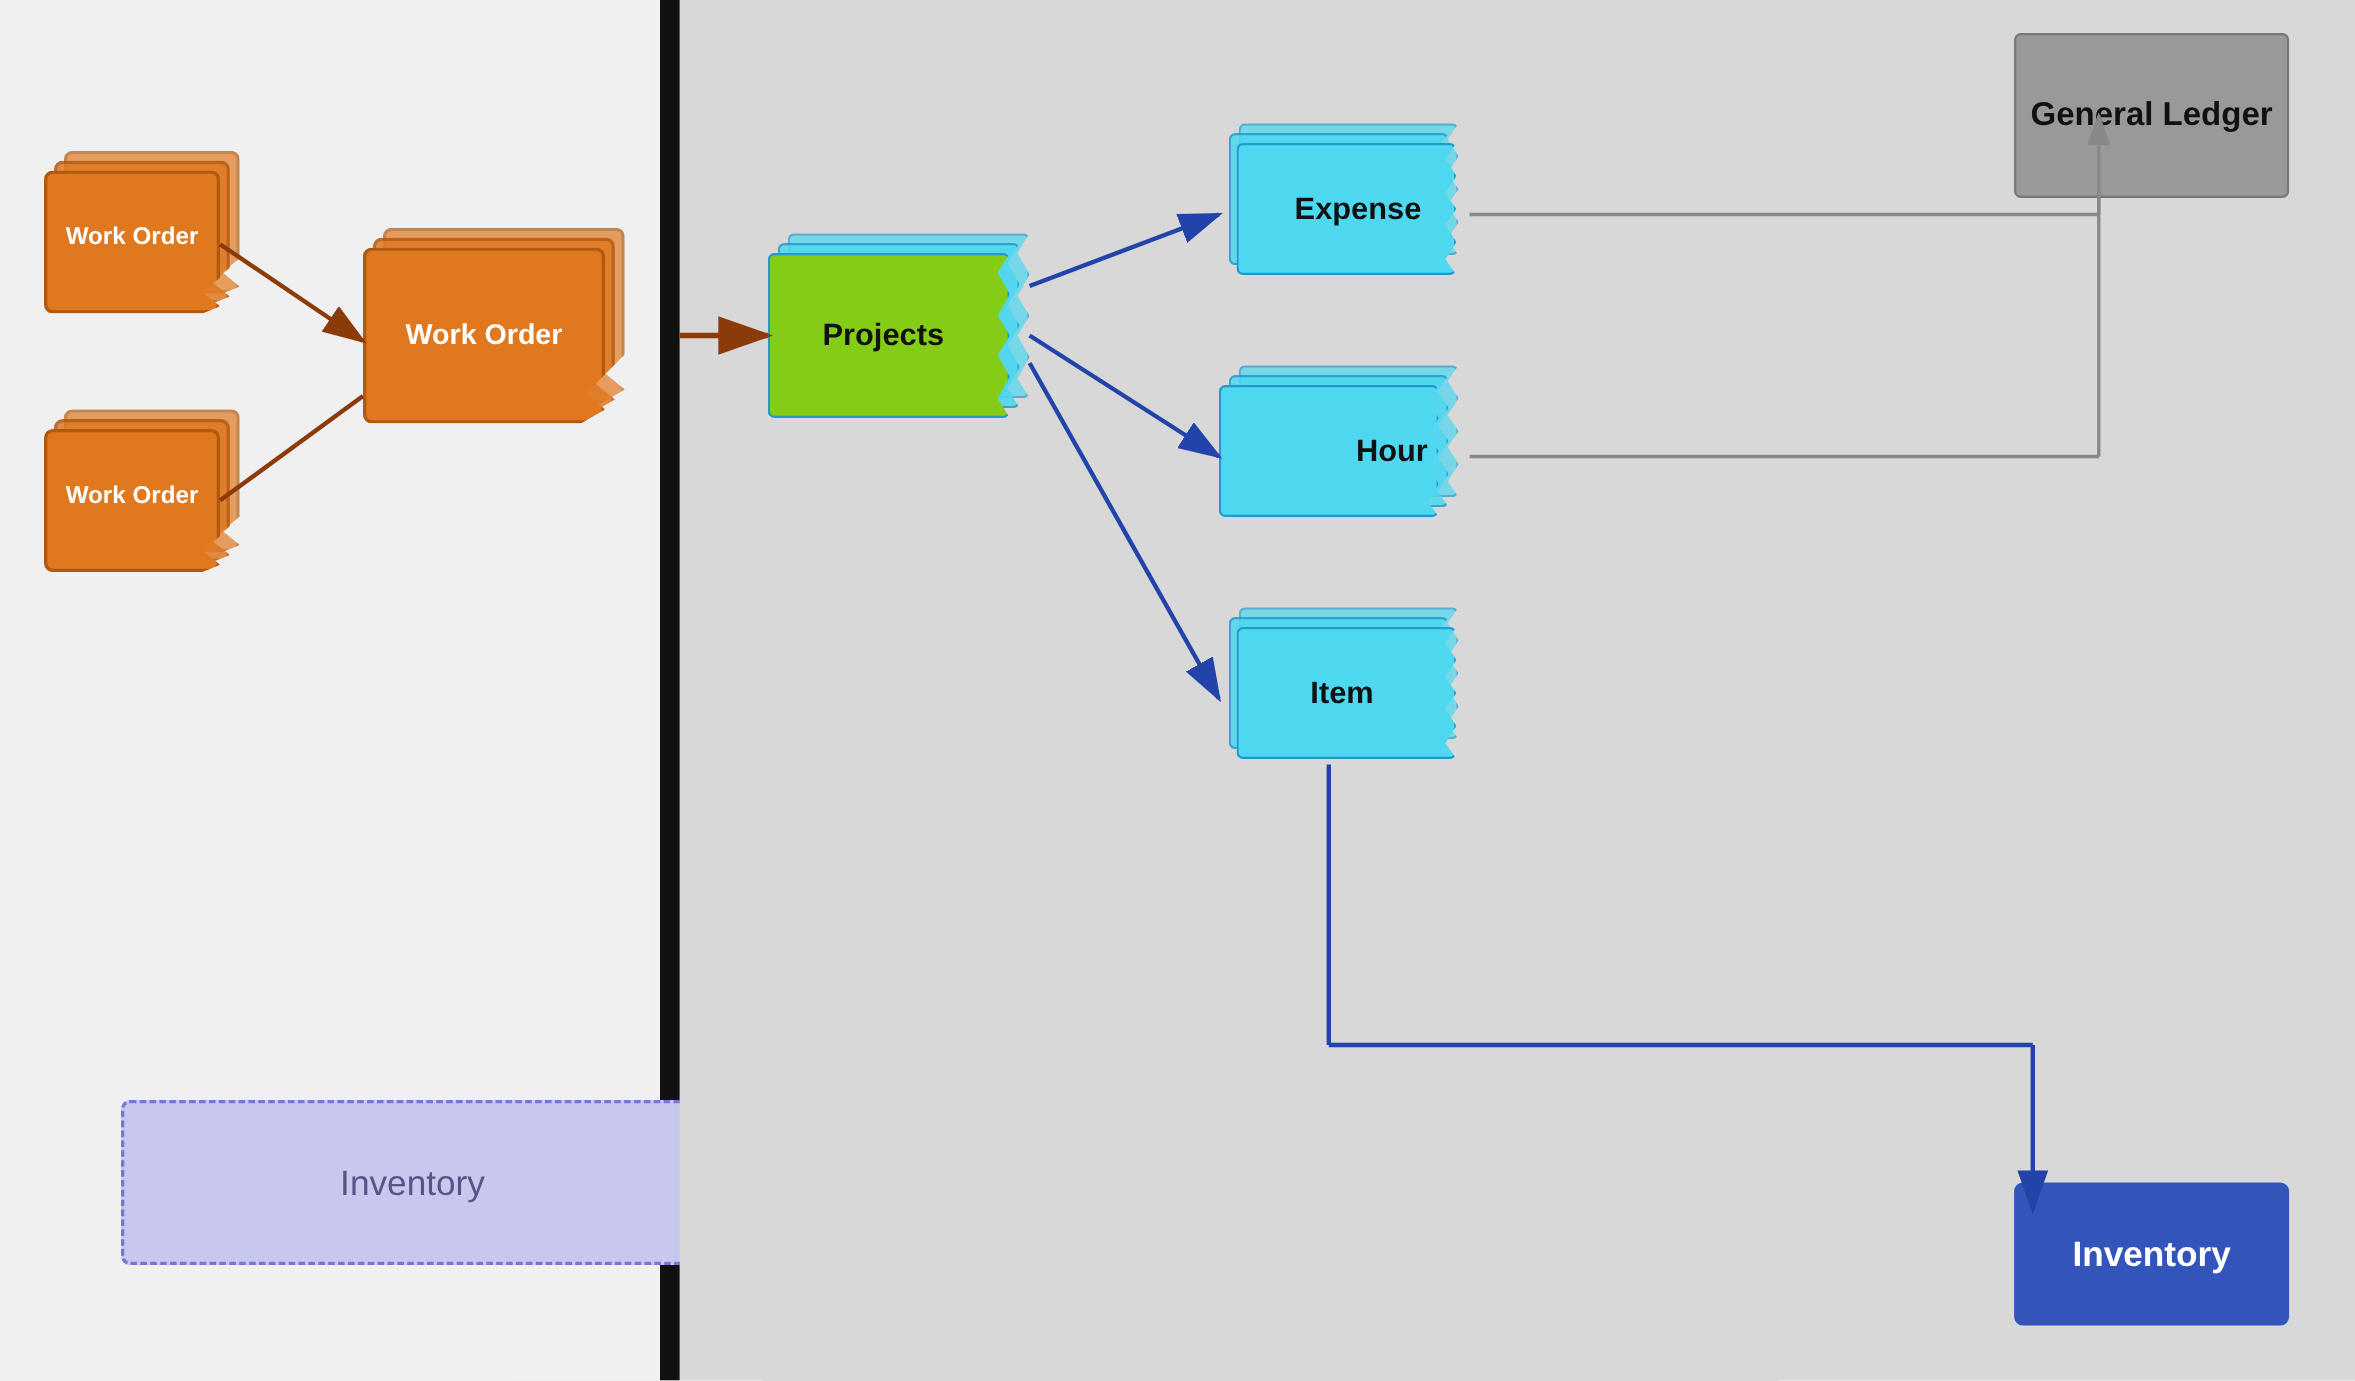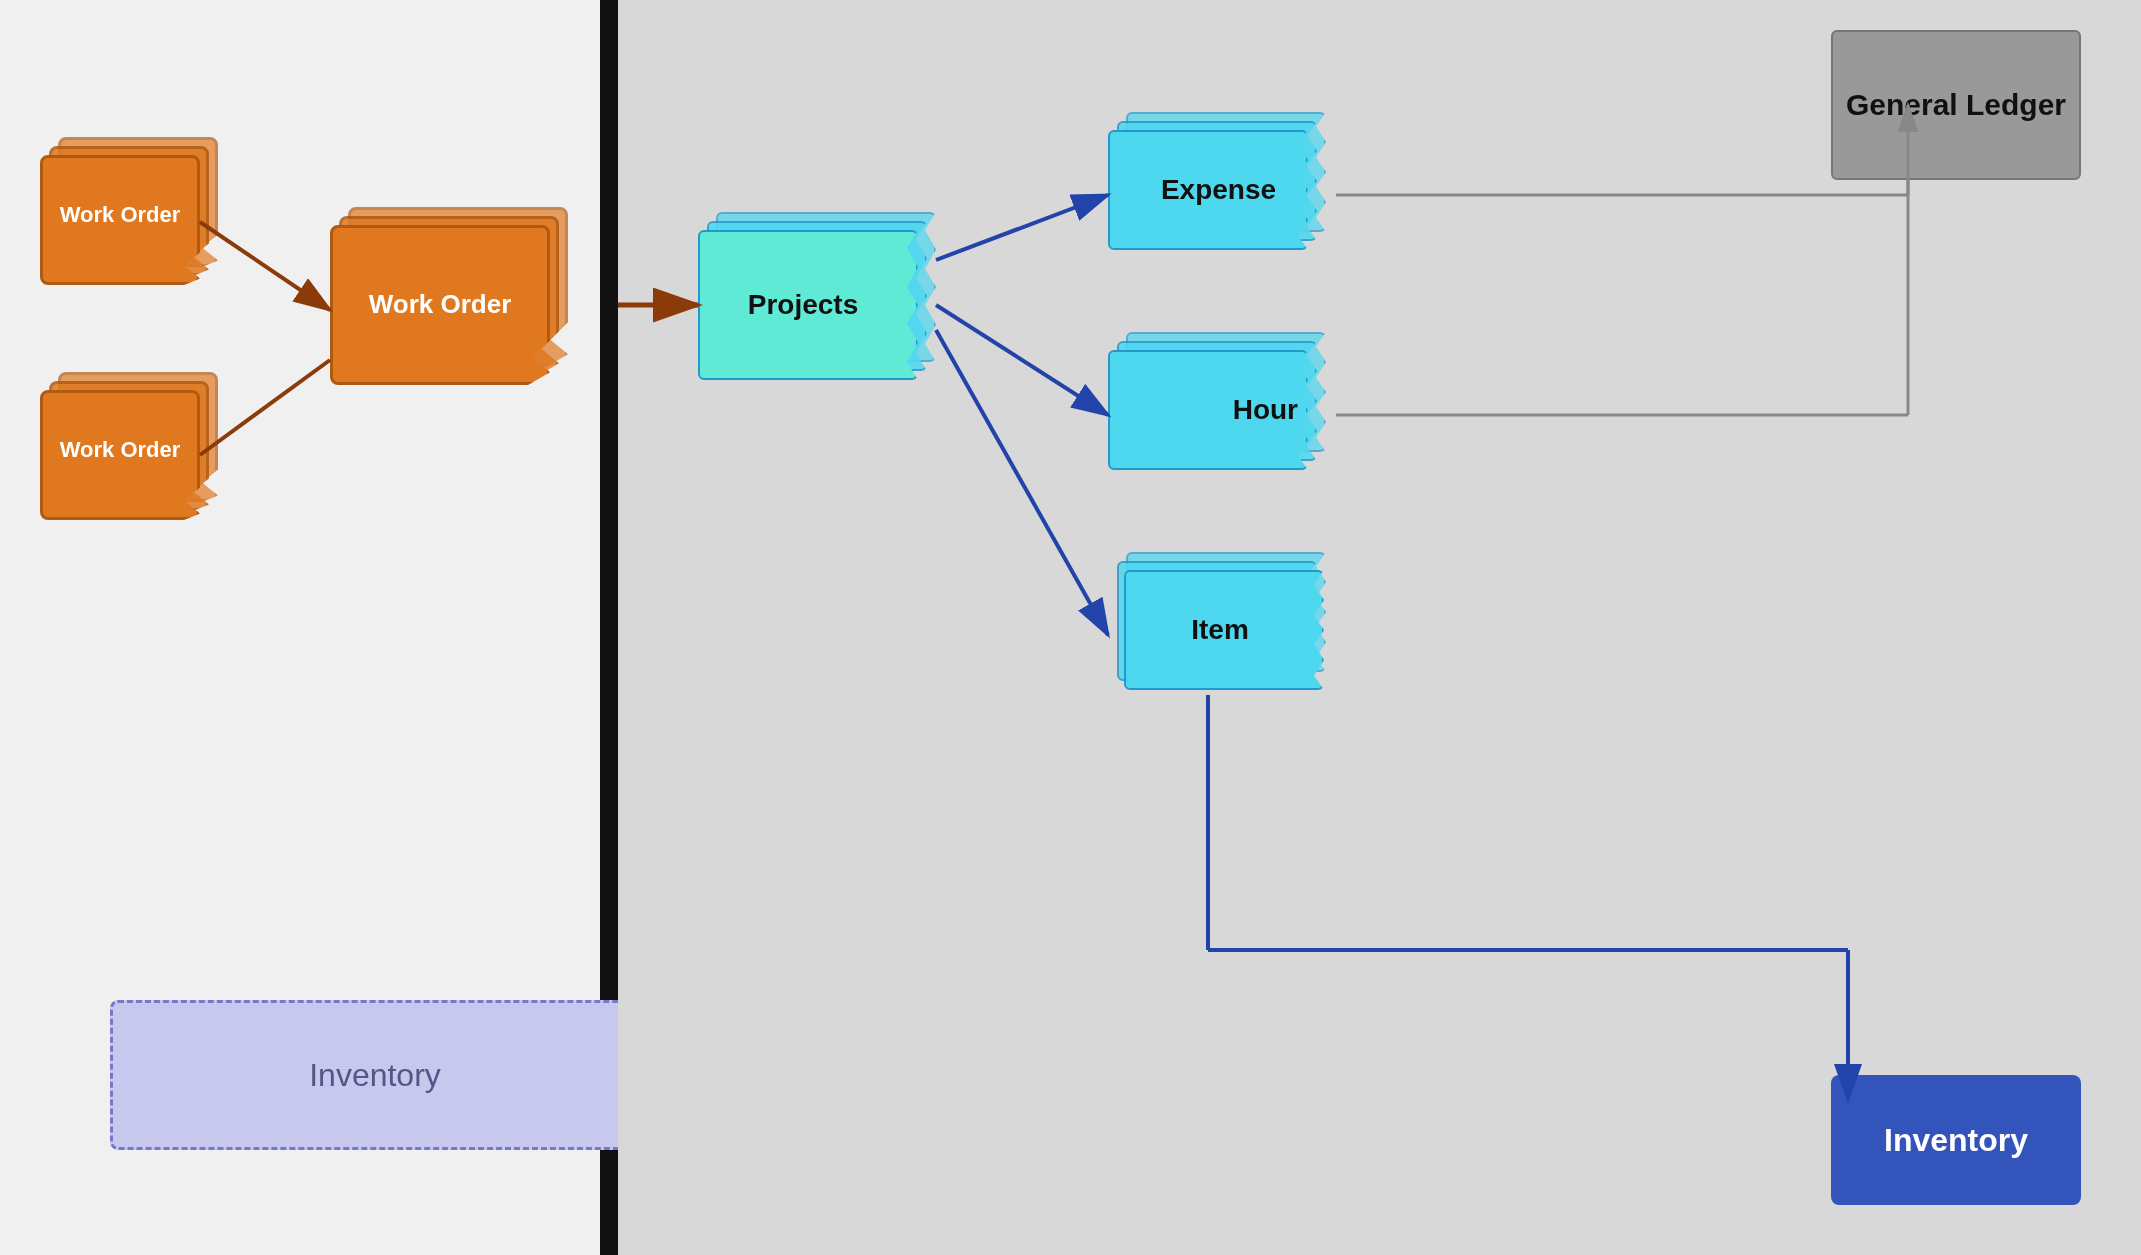--- a/index.html
+++ b/index.html
@@ -154,21 +154,21 @@
       font-size: 26px;
       font-weight: bold;
       text-align: center;
       line-height: 1.2;
     }
 
     
     .proj-doc {
       width: 220px;
       height: 150px;
-      background: #5eead4;
+      background: #84cc16;
       border: 2.5px solid #2299cc;
       border-radius: 6px;
       display: flex;
       align-items: center;
       justify-content: center;
       clip-path: polygon(0 0, 100% 0, 95% 12%, 100% 25%, 95% 38%, 100% 50%, 95% 62%, 100% 75%, 95% 88%, 100% 100%, 0 100%);
       position: absolute;
     }
     .proj-doc-label {
       color: #111;
@@ -241,21 +241,21 @@
     <div style="position:absolute; width:220px; height:150px; background:#4DD8F0; border:2.5px solid #2299cc; border-radius:6px; transform:translate(18px,-18px); clip-path:polygon(0 0,100% 0,95% 12%,100% 25%,95% 38%,100% 50%,95% 62%,100% 75%,95% 88%,100% 100%,0 100%); opacity:0.7;"></div>
     <div style="position:absolute; width:220px; height:150px; background:#4DD8F0; border:2.5px solid #2299cc; border-radius:6px; transform:translate(9px,-9px); clip-path:polygon(0 0,100% 0,95% 12%,100% 25%,95% 38%,100% 50%,95% 62%,100% 75%,95% 88%,100% 100%,0 100%); opacity:0.85;"></div>
     <div class="proj-doc" style="left:0; top:0;">
       <span class="proj-doc-label">Projects</span>
     </div>
   </div>
 
   <div class="doc-stack" style="left:490px; top:130px;">
     <div style="position:absolute; width:200px; height:120px; background:#4DD8F0; border:2.5px solid #2299cc; border-radius:6px; transform:translate(18px,-18px); clip-path:polygon(0 0,100% 0,95% 12%,100% 25%,95% 38%,100% 50%,95% 62%,100% 75%,95% 88%,100% 100%,0 100%); opacity:0.7;"></div>
     <div style="position:absolute; width:200px; height:120px; background:#4DD8F0; border:2.5px solid #2299cc; border-radius:6px; transform:translate(9px,-9px); clip-path:polygon(0 0,100% 0,95% 12%,100% 25%,95% 38%,100% 50%,95% 62%,100% 75%,95% 88%,100% 100%,0 100%); opacity:0.85;"></div>
-    <div class="small-blue-doc" style="left:0; top:0;padding-left:29px;">
+    <div class="small-blue-doc" style="left:16px; top:0;padding-left:29px;">
       <span class="small-blue-doc-label">Expense</span>
     </div>
   </div>
 
   <div class="doc-stack" style="left:490px; top:350px;">
     <div style="position:absolute; width:200px; height:120px; background:#4DD8F0; border:2.5px solid #2299cc; border-radius:6px; transform:translate(18px,-18px); clip-path:polygon(0 0,100% 0,95% 12%,100% 25%,95% 38%,100% 50%,95% 62%,100% 75%,95% 88%,100% 100%,0 100%); opacity:0.7;"></div>
     <div style="position:absolute; width:200px; height:120px; background:#4DD8F0; border:2.5px solid #2299cc; border-radius:6px; transform:translate(9px,-9px); clip-path:polygon(0 0,100% 0,95% 12%,100% 25%,95% 38%,100% 50%,95% 62%,100% 75%,95% 88%,100% 100%,0 100%); opacity:0.85;"></div>
     <div class="small-blue-doc" style="left:0; top:0;justify-content:flex-end;">
       <span class="small-blue-doc-label">Hour</span>
     </div>

